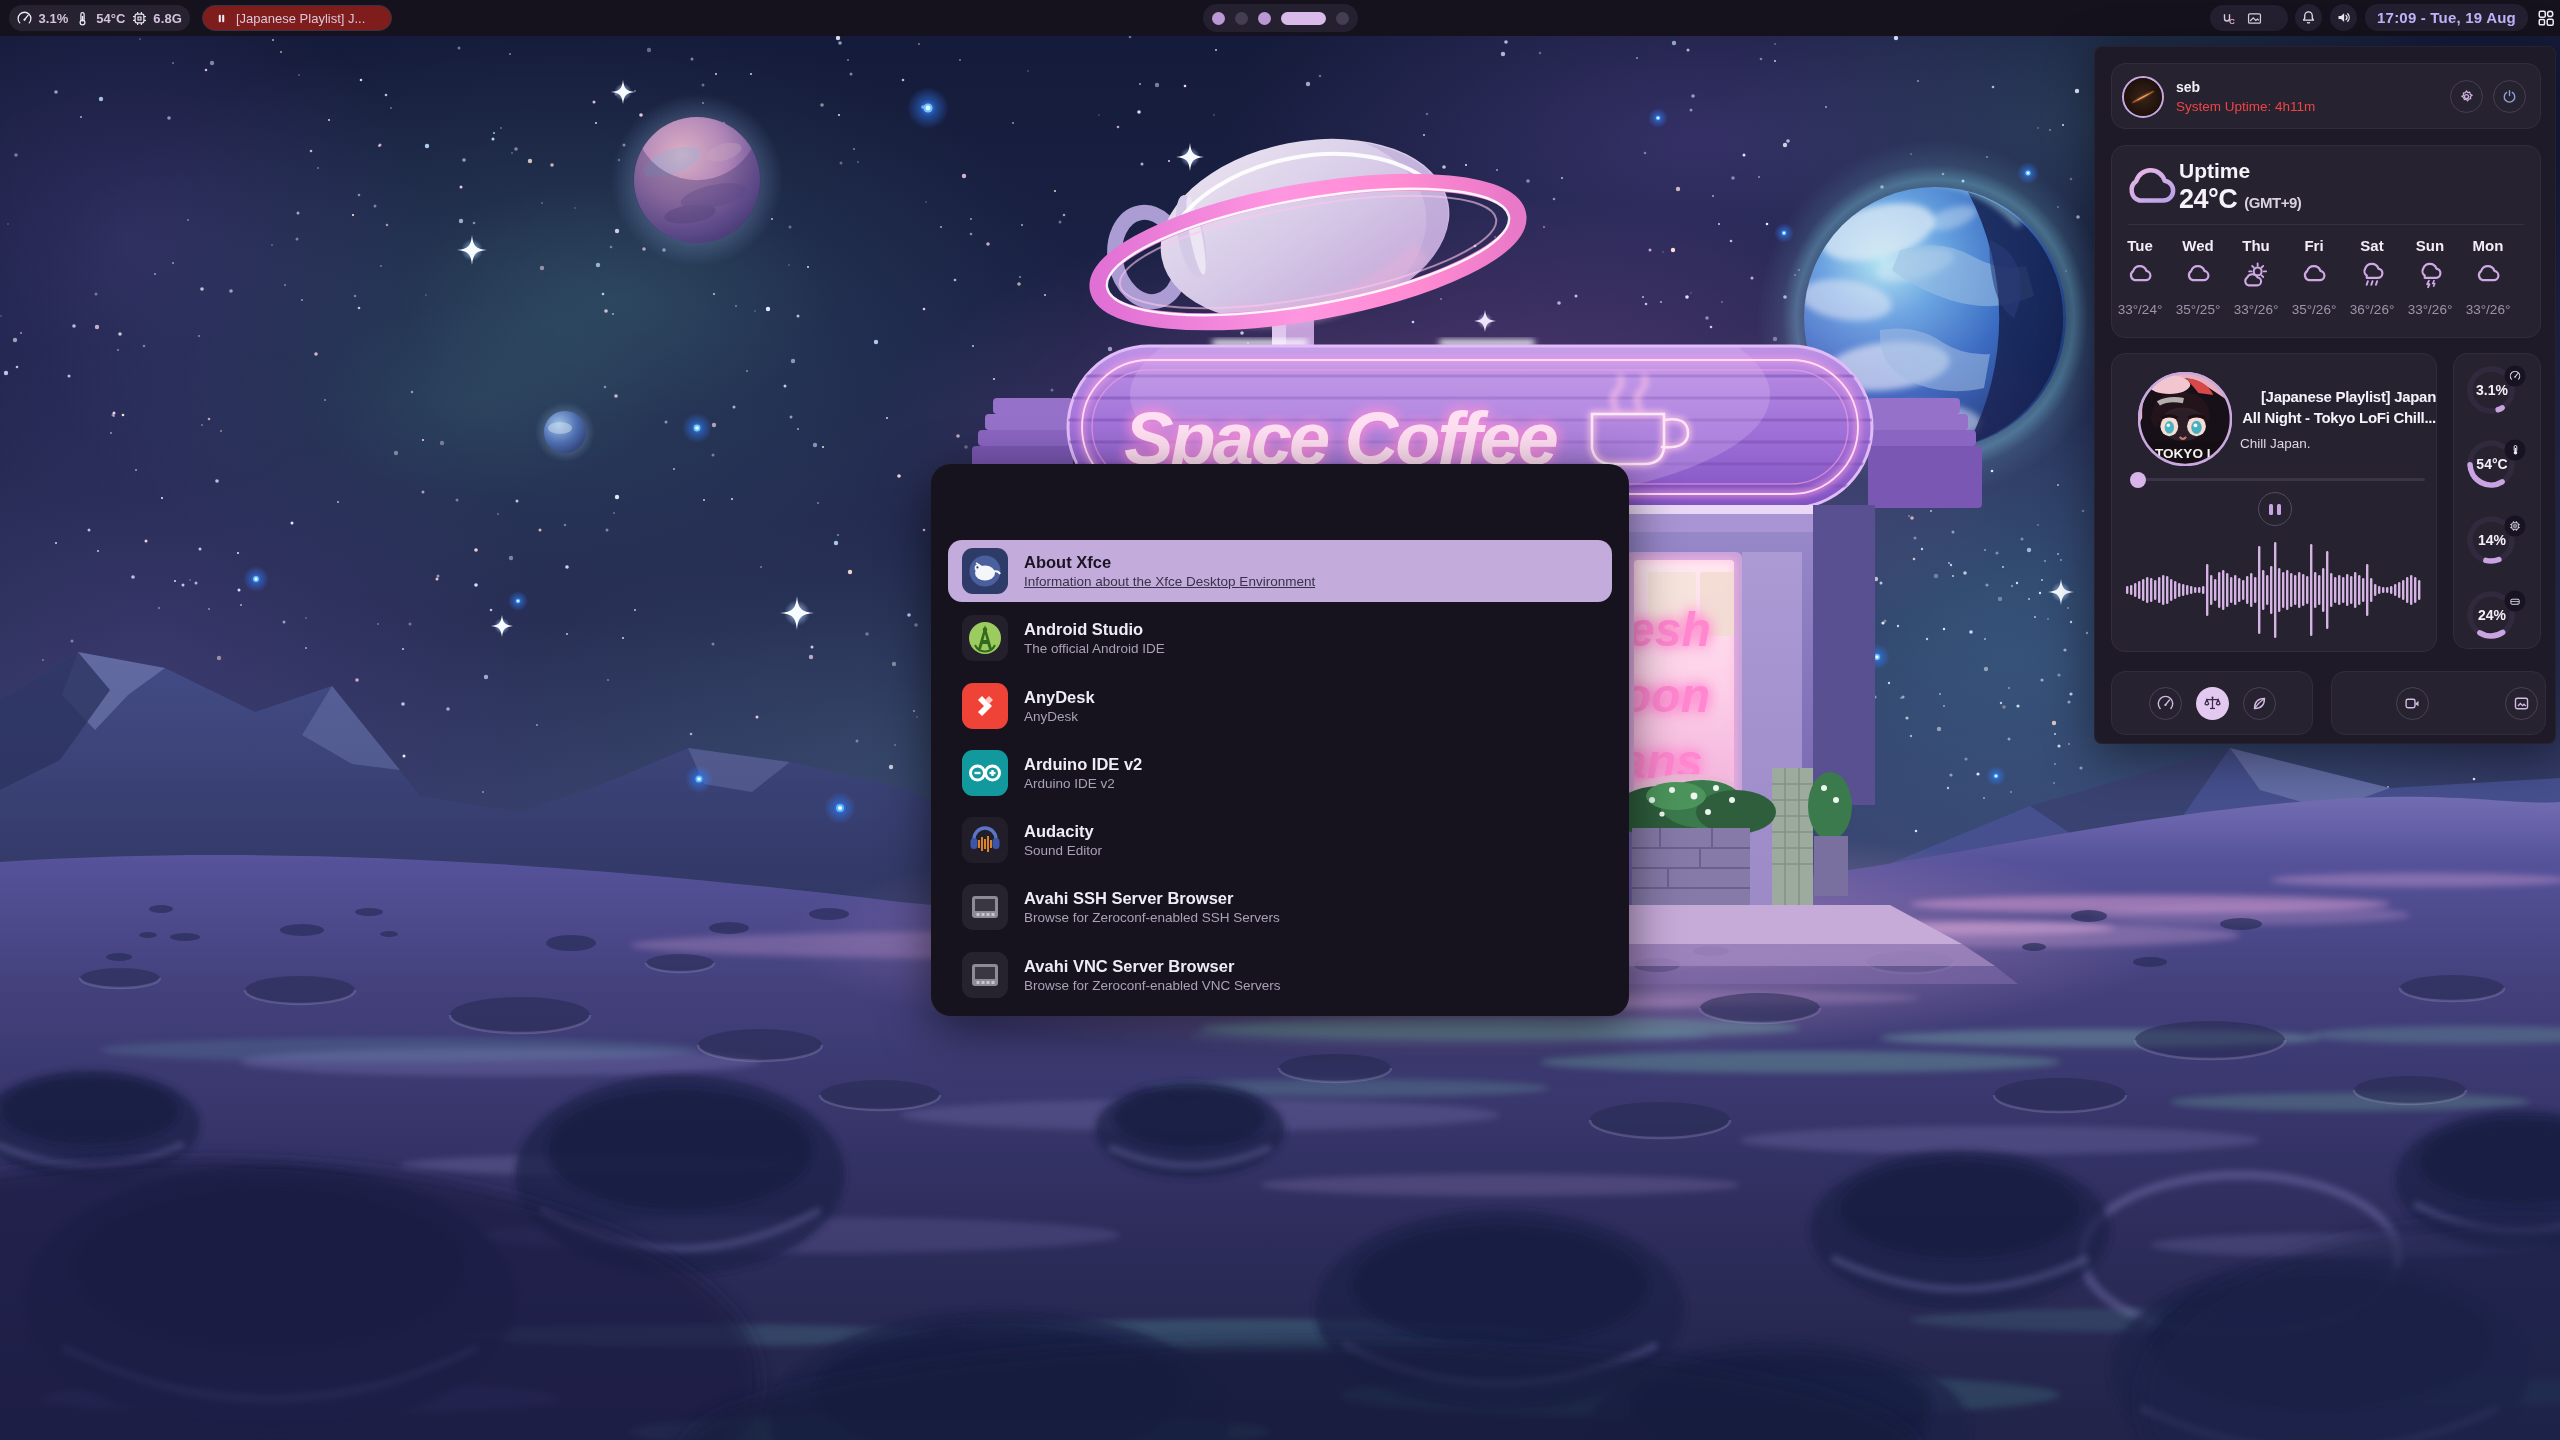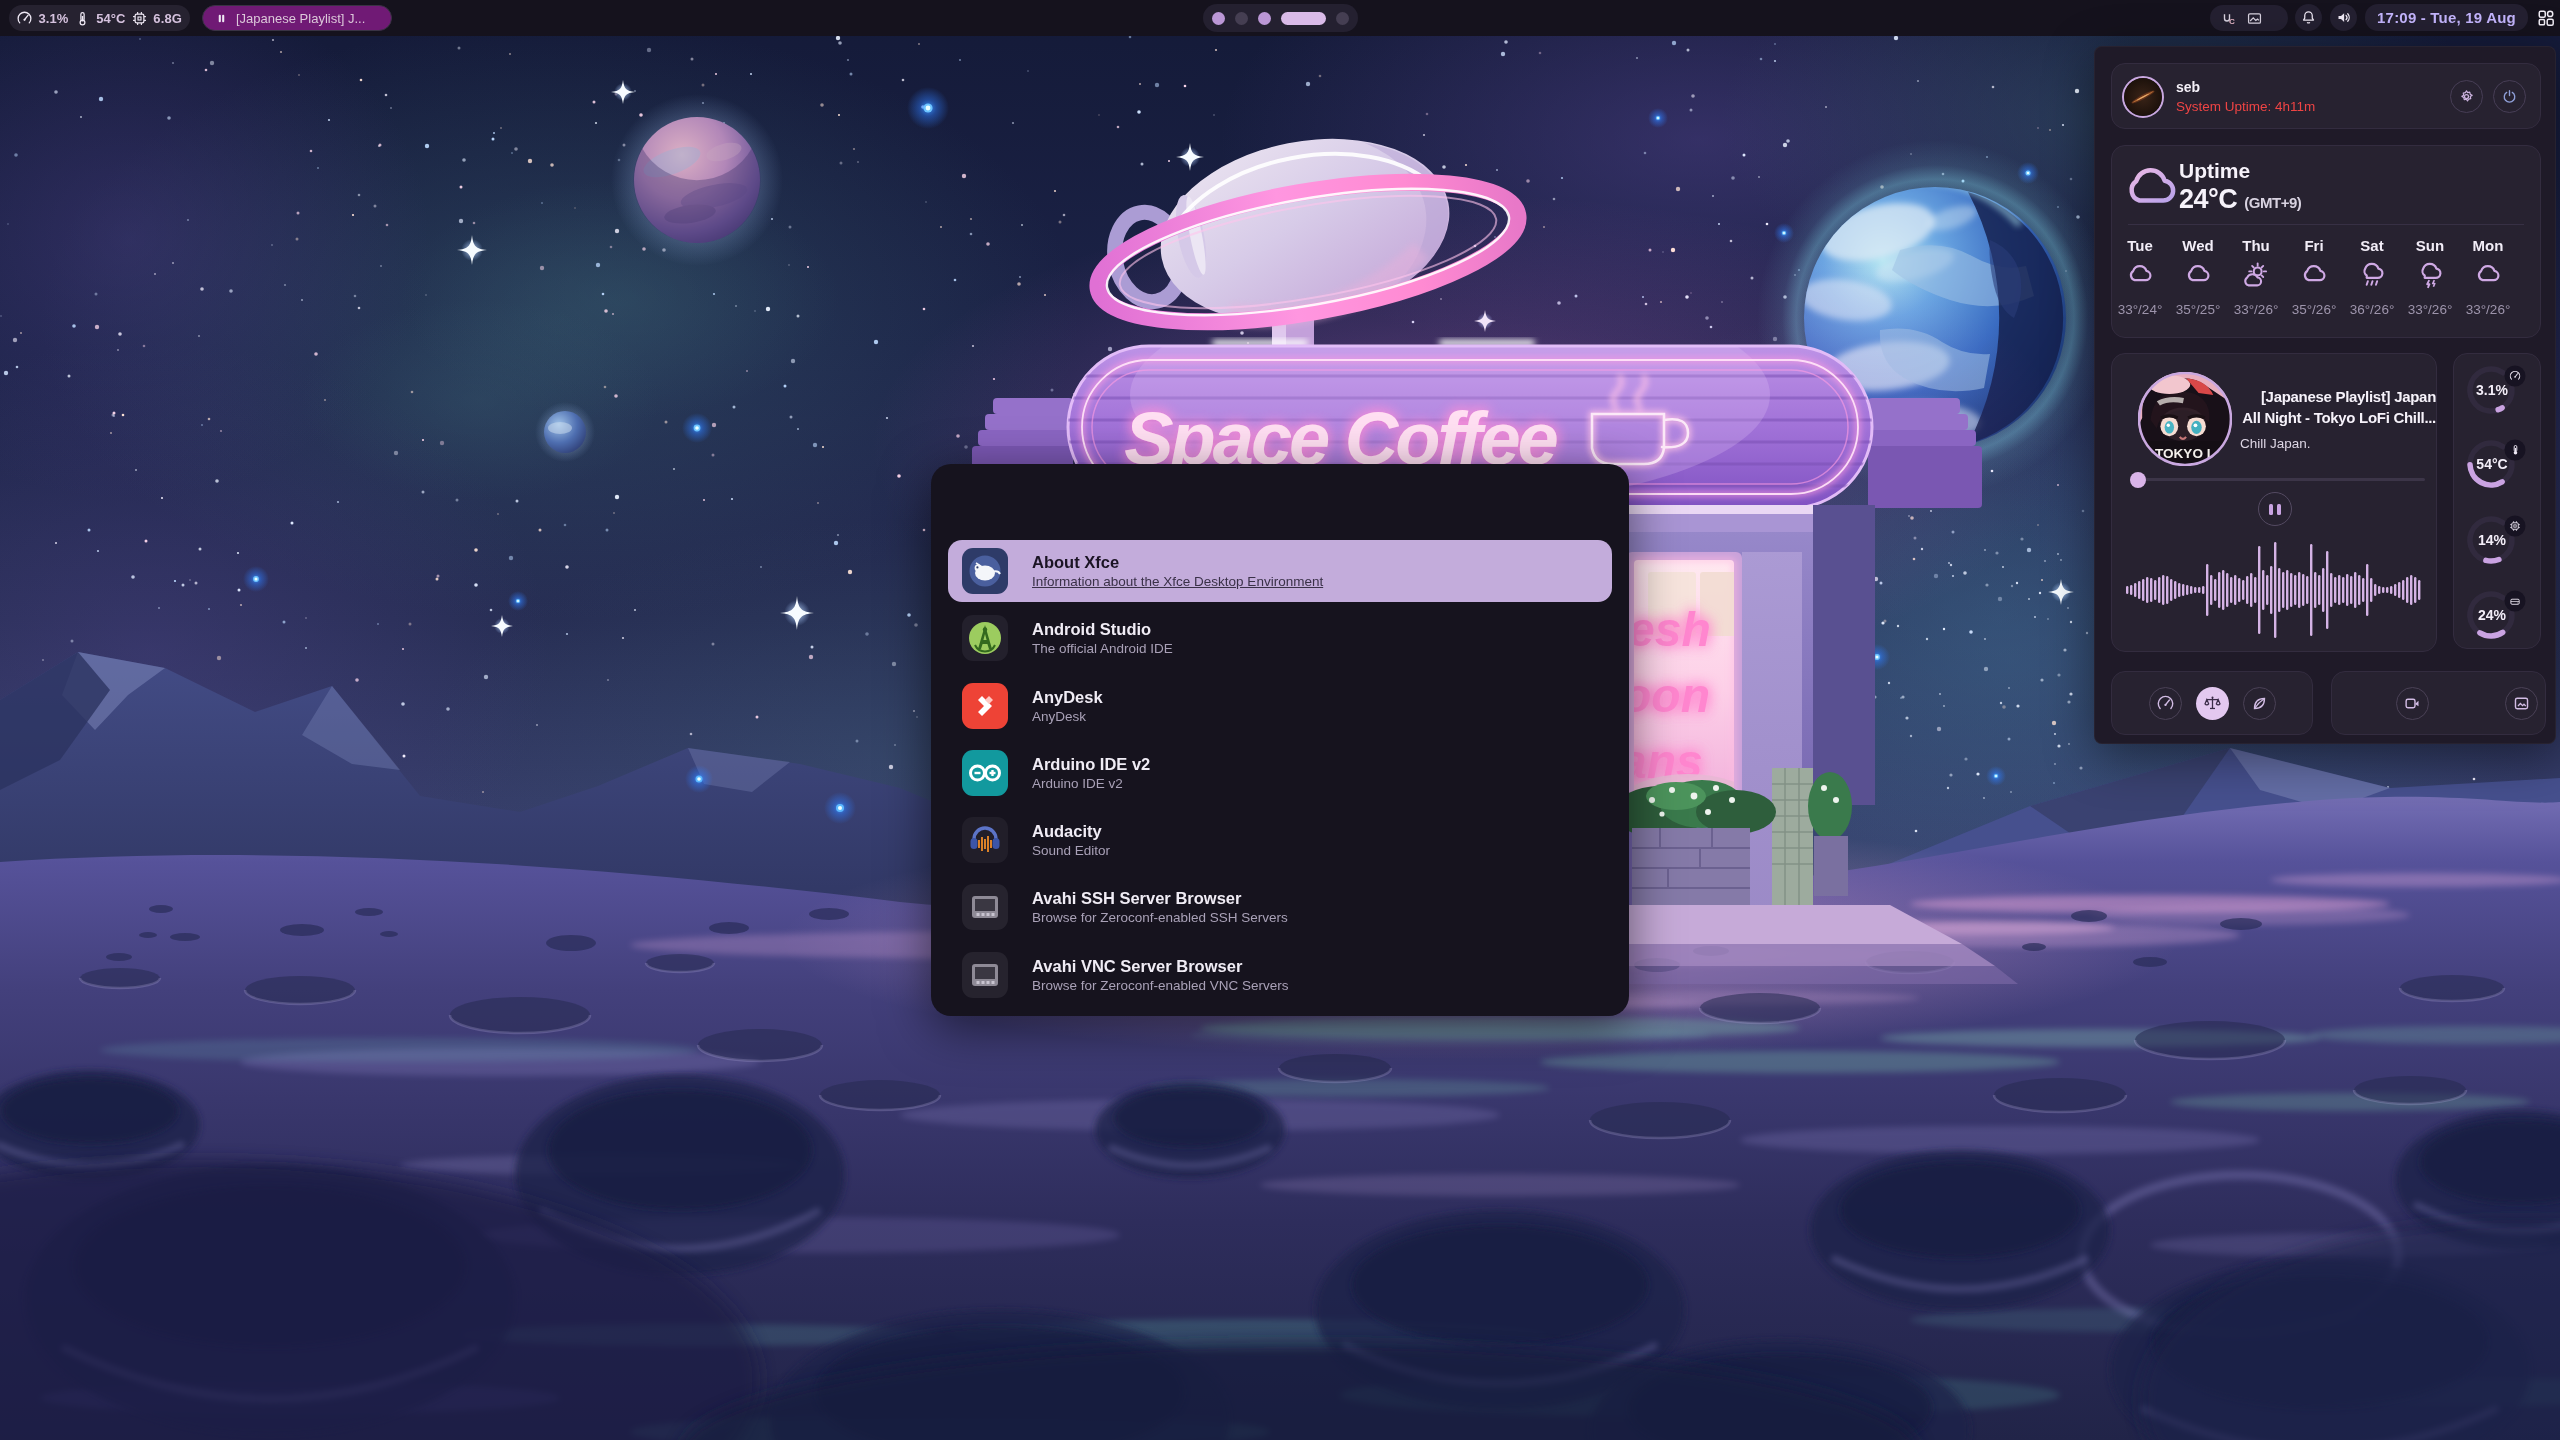--- a/index.html
+++ b/index.html
@@ -4,21 +4,21 @@
 <style>
 * { margin:0; padding:0; box-sizing:border-box; }
 html,body { width:2560px; height:1440px; overflow:hidden; background:#171d3e; font-family:"Liberation Sans", sans-serif; }
 #wall { position:absolute; left:0; top:0; }
 
 
 .topbar { position:absolute; left:0; top:0; width:2560px; height:36px; background:#15121d; }
 .pill { position:absolute; top:5px; height:26px; border-radius:13px; display:flex; align-items:center; }
 .statpill { background:#262230; padding:0 8px; gap:4px; width:181px; justify-content:space-between; }
 .statpill span { font-size:13px; font-weight:600; color:#d5c2de; letter-spacing:0.1px; }
-.mediapill { background:#701a75; border:1px solid #393344; padding:0 13px; gap:9px; width:190px; }
+.mediapill { background:#7f1d1d; border:1px solid #393344; padding:0 13px; gap:9px; width:190px; }
 .mediapill span { font-size:13px; color:#dcc8da; white-space:nowrap; overflow:hidden; }
 .i16 { width:15px; height:15px; flex:none; }
 .i15 { width:15px; height:15px; flex:none; }
 .i12 { width:11px; height:11px; flex:none; }
 .i17 { width:17px; height:17px; flex:none; }
 .wspill { position:absolute; left:1203px; top:4px; width:155px; height:28px; border-radius:14px; background:#242030; display:flex; align-items:center; padding:0 9px; gap:10px; }
 .dot { width:13px; height:13px; border-radius:7px; flex:none; }
 .dot.on { background:#bb97d6; }
 .dot.off { background:#453e52; }
 .dot.active { width:45px; background:#d9bae8; }
@@ -26,21 +26,21 @@
 .circ { position:absolute; top:4px; width:27px; height:27px; border-radius:50%; background:#242031; display:flex; align-items:center; justify-content:center; }
 .clockpill { background:#242031; width:163px; top:4px; height:27px; justify-content:center; }
 .clock { font-size:15px; font-weight:bold; color:#c4b5fd; letter-spacing:0.2px; }
 .gridicon { position:absolute; left:2537px; top:9px; width:18px; height:18px; }
 
 
 .launcher { position:absolute; left:931px; top:464px; width:698px; height:552px; background:#16131e; border-radius:20px; box-shadow:0 12px 50px rgba(0,0,0,0.55); }
 .search { position:absolute; left:17px; top:15px; width:664px; height:36px; border:2px solid #c9b7da; border-radius:18px; background:#110e17; display:flex; align-items:center; padding:0 14px; gap:11px; }
 .search span { font-size:15.5px; color:#beb6c8; letter-spacing:0.1px; }
 .rows { position:absolute; left:17px; top:76px; width:664px; }
-.row { height:62px; margin-bottom:5.3px; border-radius:14px; display:flex; align-items:center; padding:0 14px; gap:24px; }
+.row { height:62px; margin-bottom:5.3px; border-radius:14px; display:flex; align-items:center; padding:0 14px; gap:16px; }
 .row.sel { background:#c3acdb; }
 .appic { width:46px; height:46px; flex:none; }
 .appic svg { width:46px; height:46px; display:block; }
 .t1 { font-size:16.5px; font-weight:bold; color:#f0ecf5; line-height:22px; }
 .t2 { font-size:13.5px; color:#a9a1b7; line-height:18px; }
 .row.sel .t1 { color:#1b1424; }
 .row.sel .t2 { color:#3a3148;text-decoration:underline; }
 
 
 .sidebar { position:absolute; left:2094px; top:46px; width:462px; height:698px; background:#1f1a28; border-radius:8px; border:1px solid rgba(255,255,255,0.04); box-shadow:0 12px 50px rgba(0,0,0,0.45); }

